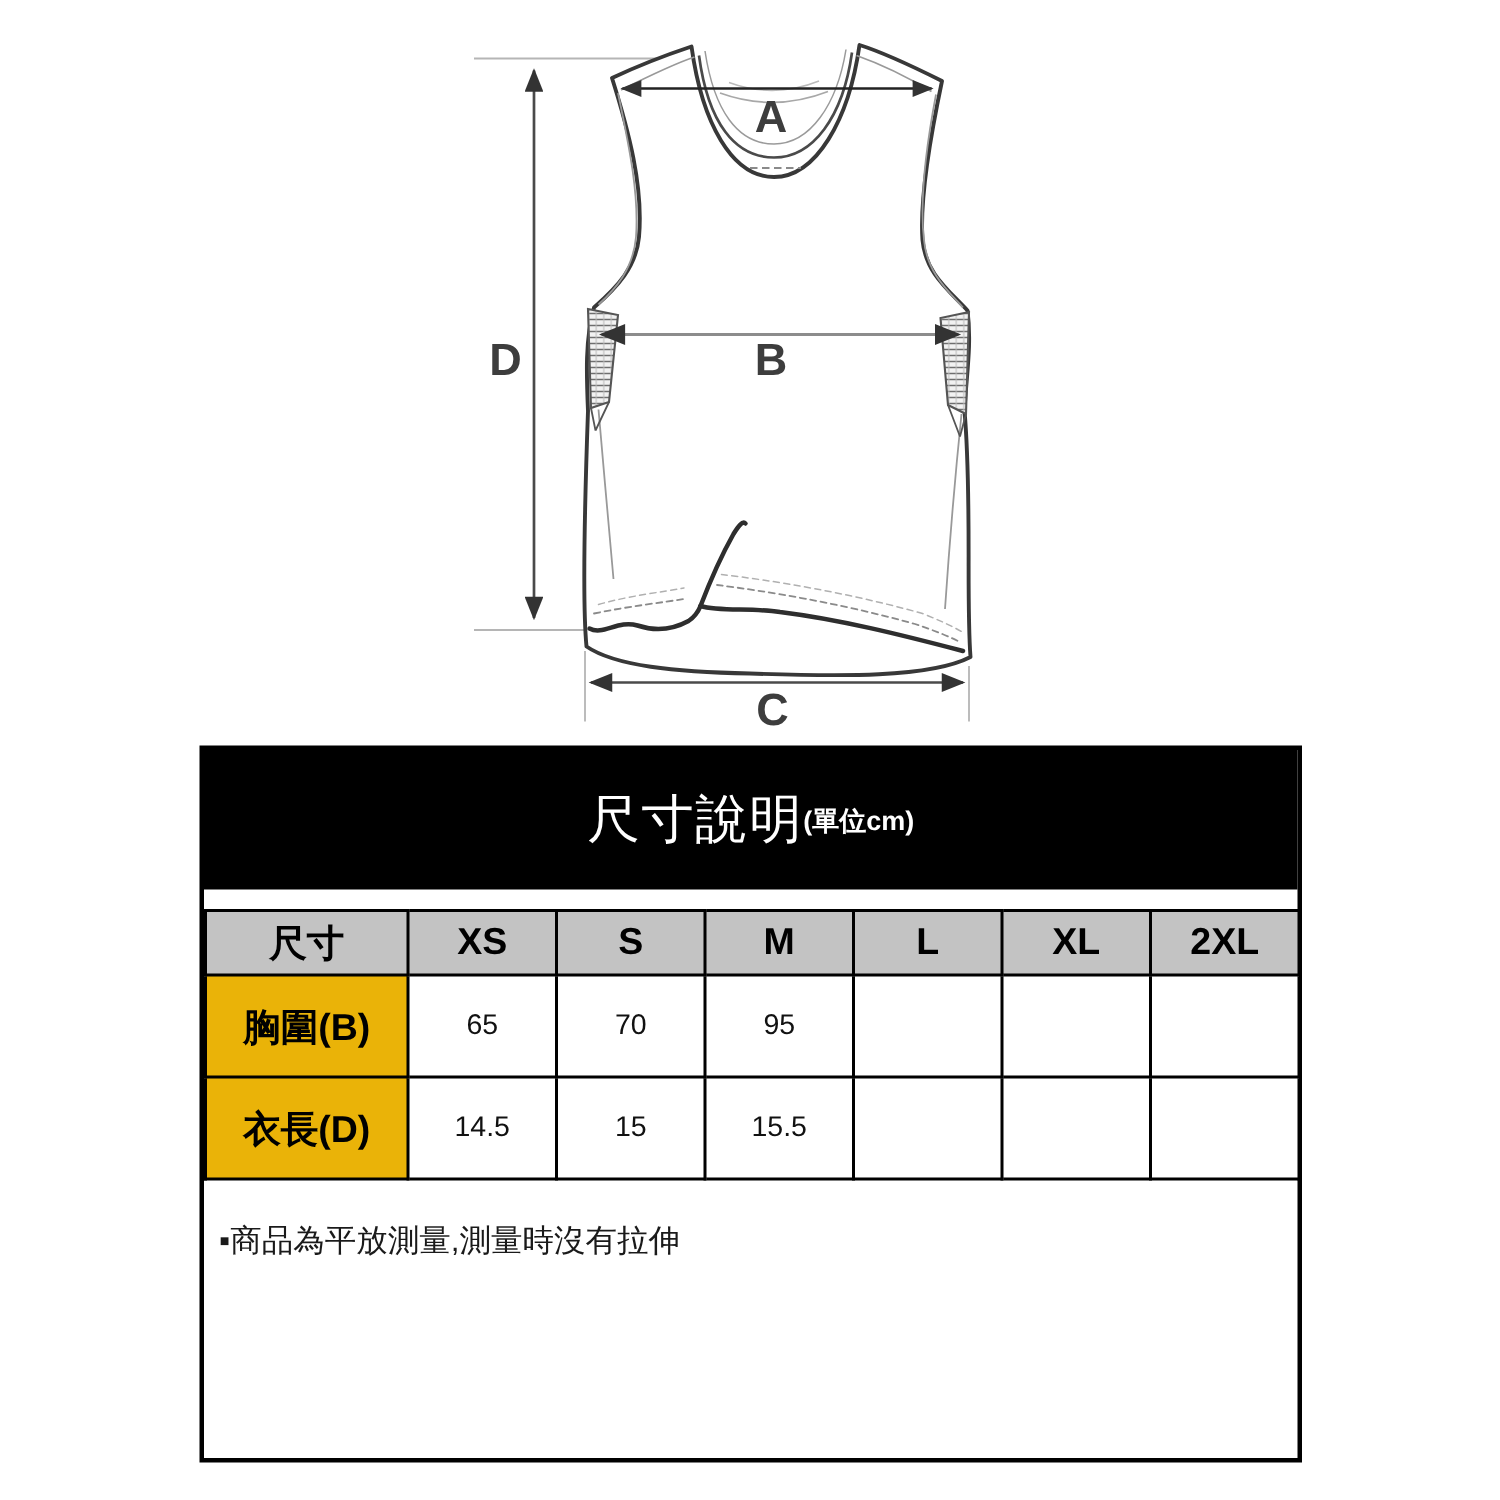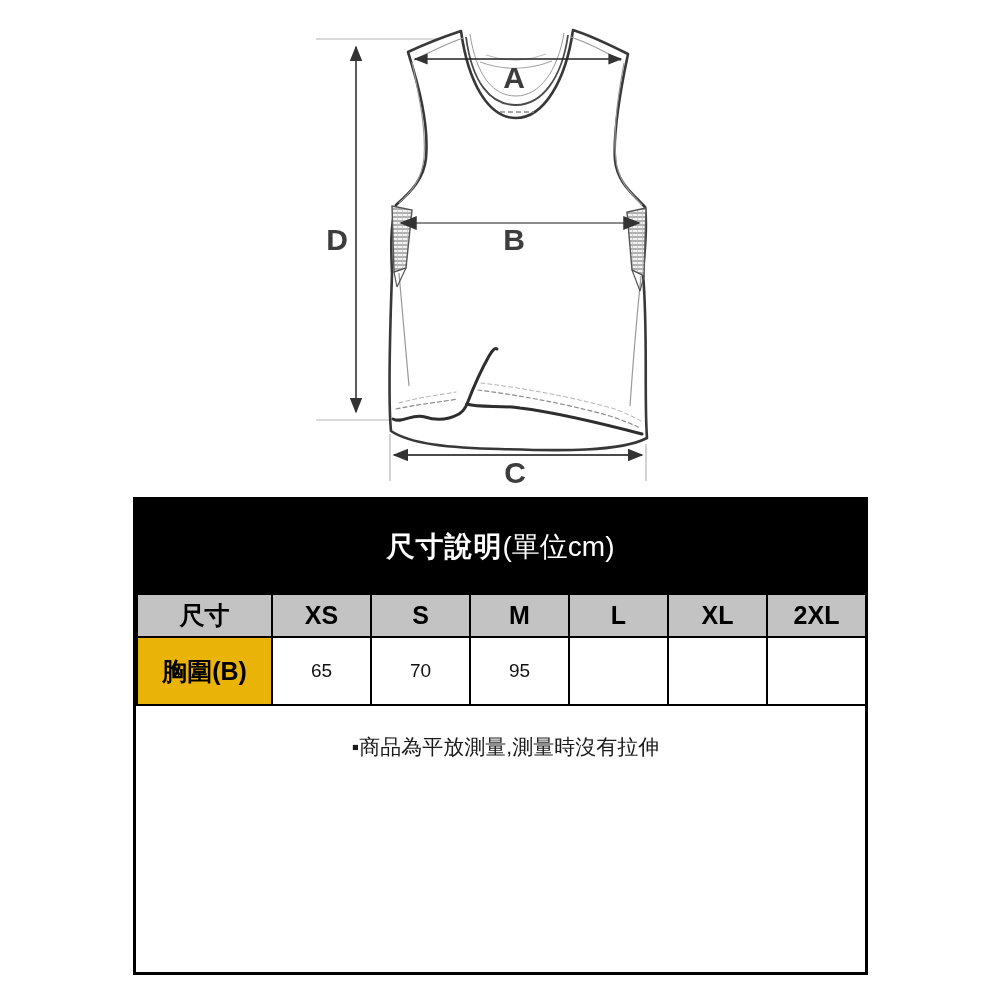--- a/index.html
+++ b/index.html
@@ -12,34 +12,34 @@
   .dim-label{font-family:"Liberation Sans","DejaVu Sans",sans-serif;font-size:30px;font-weight:600;fill:#3d3d3d;}
   
   .chart-box{
     position:absolute;left:133px;top:497px;width:729px;height:472px;
     border:3px solid #000;background:#fff;
   }
   .chart-title{
     height:93px;background:#000;color:#fff;
     display:flex;align-items:center;justify-content:center;
   }
-  .chart-title .t-main{font-size:28px;font-weight:bold;letter-spacing:1px;}
-  .chart-title .t-unit{font-size:28px;font-weight:normal;}
-  table.size-table{border-collapse:collapse;table-layout:fixed;width:729px;}
+  .chart-title .t-main{font-size:35px;font-weight:normal;letter-spacing:1px;}
+  .chart-title .t-unit{font-size:18px;font-weight:bold;}
+  table.size-table{border-collapse:collapse;table-layout:fixed;width:729px;margin-top:13px;}
   table.size-table td{
     border:2px solid #000;text-align:center;vertical-align:middle;
     font-size:19px;color:#111;padding:0;background:#fff;
   }
   table.size-table tr.head td{
     height:41px;background:#c3c3c3;font-weight:bold;font-size:25px;color:#000;
   }
   table.size-table tr.datarow td{height:66px;}
   table.size-table td.rowlabel{background:#eab308;font-weight:bold;font-size:25px;color:#000;}
   .notes{height:124px;padding:20px 0 0 10px;box-sizing:border-box;}
-  .note-line{font-size:21px;color:#1a1a1a;line-height:42px;white-space:nowrap;text-align:center;}
+  .note-line{font-size:21px;color:#1a1a1a;line-height:42px;white-space:nowrap;}
 </style>
 </head>
 <body>
 
 <svg class="diagram-svg" viewBox="0 0 1000 497" aria-hidden="true">
   <defs>
     <marker id="ah" viewBox="0 0 10 8" refX="9" refY="4" markerWidth="9" markerHeight="7" orient="auto-start-reverse">
       <path d="M0 0 L10 4 L0 8 z" fill="#333"></path>
     </marker>
     <pattern id="mesh" width="5" height="4" patternUnits="userSpaceOnUse">
@@ -152,19 +152,28 @@
       </tr>
       <tr class="datarow">
         <td class="rowlabel">胸圍(B)</td>
         <td>65</td>
         <td>70</td>
         <td>95</td>
         <td></td>
         <td></td>
         <td></td>
       </tr>
+      <tr class="datarow">
+        <td class="rowlabel">衣長(D)</td>
+        <td>14.5</td>
+        <td>15</td>
+        <td>15.5</td>
+        <td></td>
+        <td></td>
+        <td></td>
+      </tr>
     </tbody>
   </table>
 
   <div class="notes">
     <div class="note-line">▪商品為平放測量,測量時沒有拉伸</div>
   </div>
 </div>
 
 </body></html>

